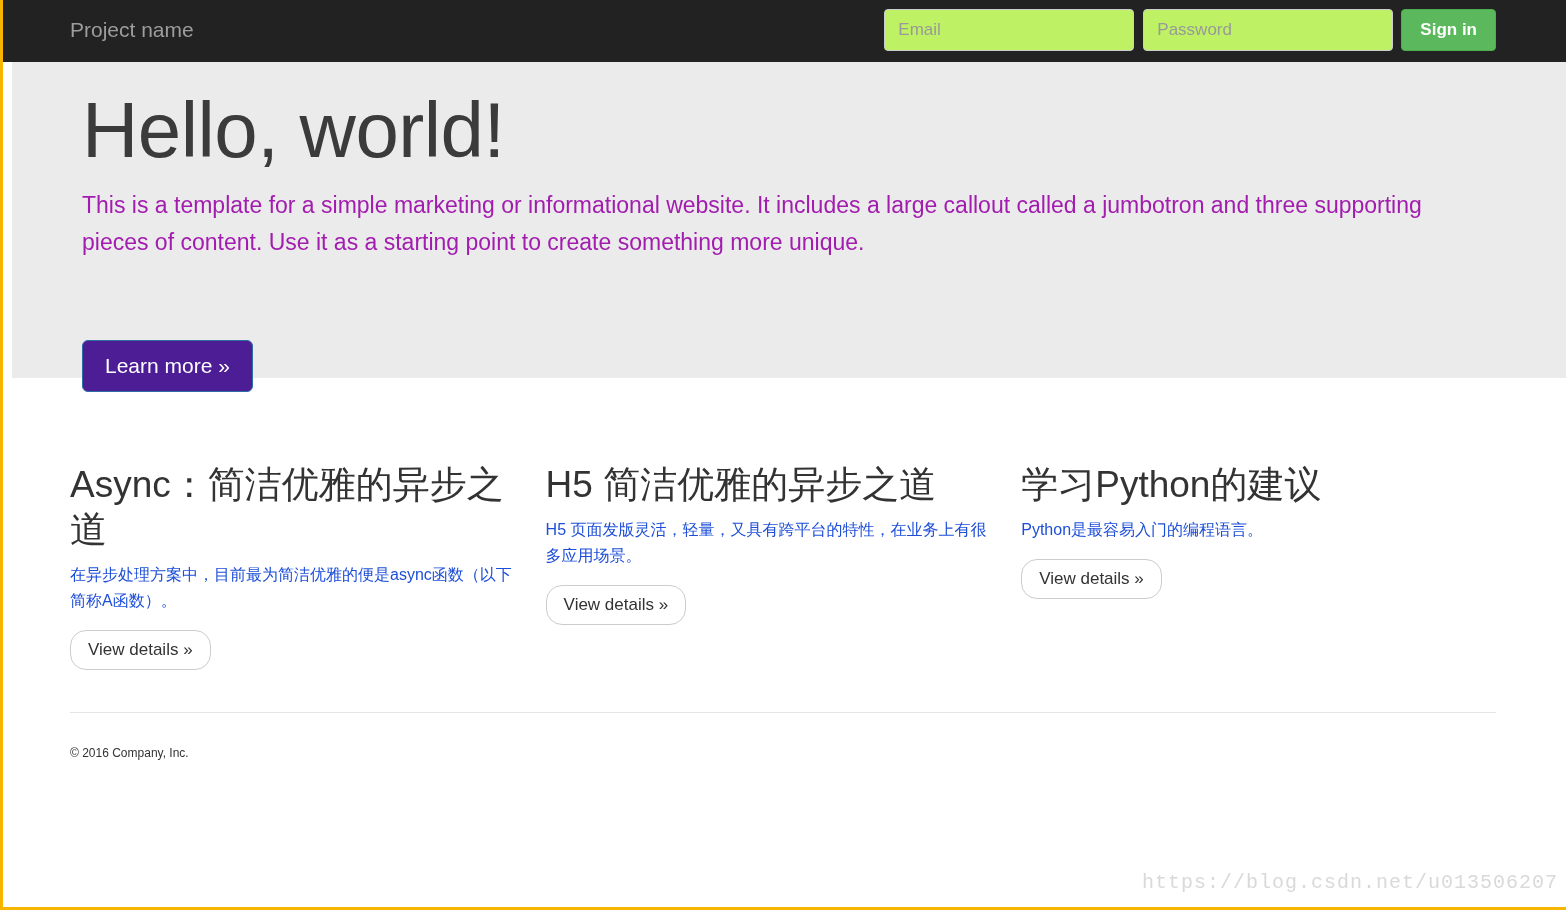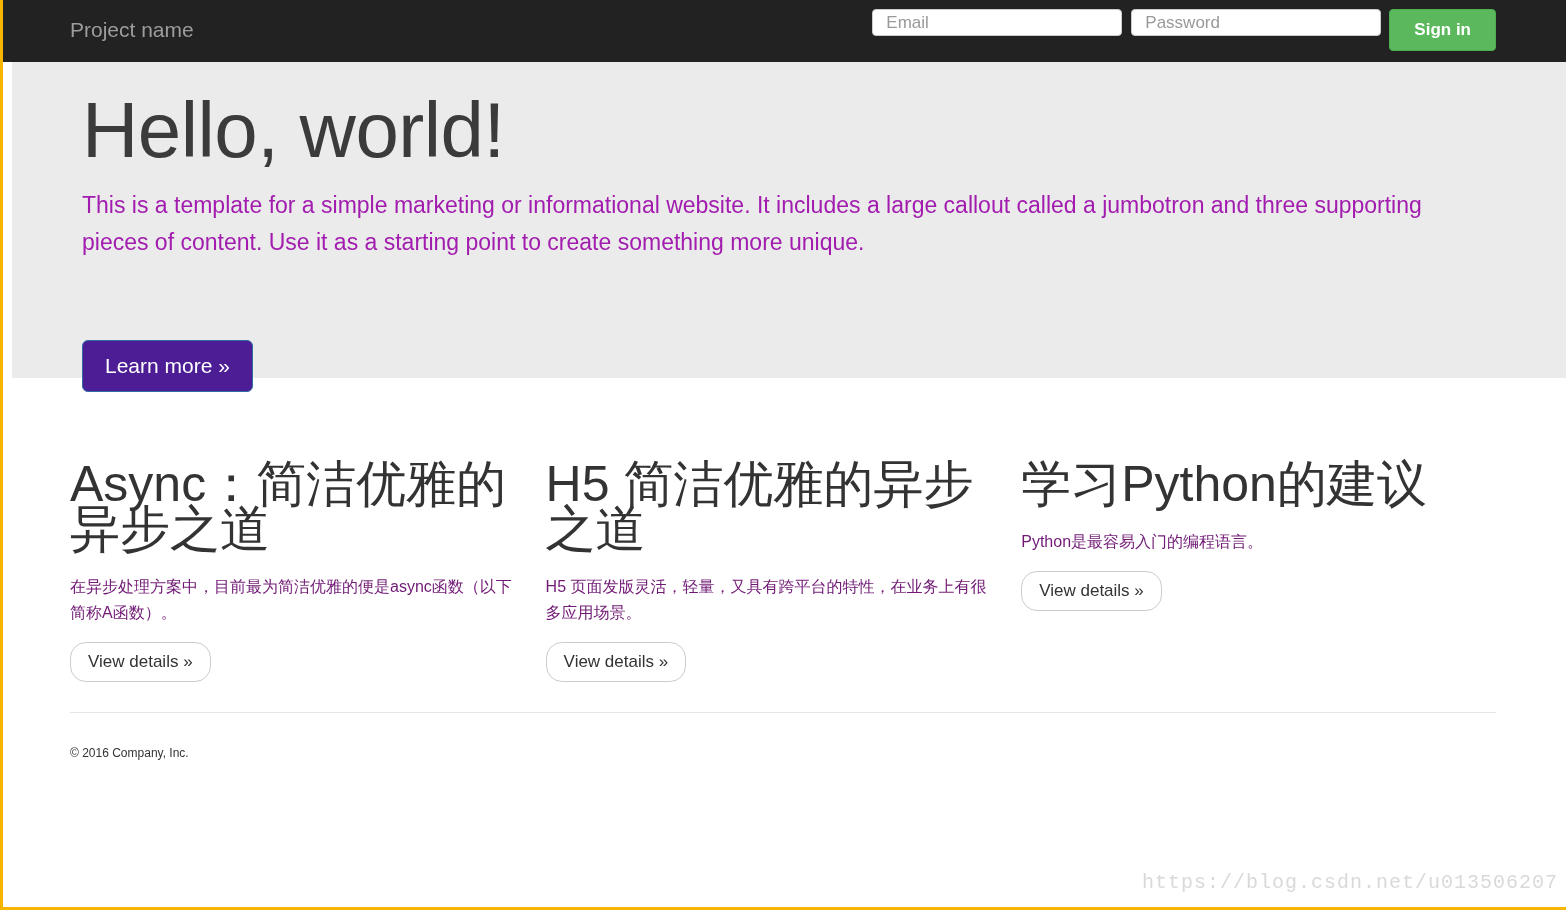--- a/index.html
+++ b/index.html
@@ -53,37 +53,37 @@
   }
   #signin-form {
     position: absolute;
     right: 70px;
     top: 9px;
     display: flex;
     align-items: flex-start;
   }
   .nav-input {
     box-sizing: border-box;
-    height: 27px;
+    height: 42px;
     border: 1px solid #cccccc;
     border-radius: 4px;
-    background: #ffffff;
+    background: #bef264;
     font-family: "Liberation Sans", "DejaVu Sans", sans-serif;
     font-size: 17px;
     color: #555555;
     padding: 8px 13px;
     outline: none;
   }
   .nav-input::placeholder { color: #999999; opacity: 1; }
   #email-field { width: 250px; margin-right: 9px; }
   #password-field { width: 250px; margin-right: 8px; }
   #signin-button {
     box-sizing: border-box;
     height: 42px;
-    padding: 0 24px;
+    padding: 0 18px;
     background: #5cb85c;
     border: 1px solid #4cae4c;
     border-radius: 4px;
     color: #ffffff;
     font-family: "Liberation Sans", "DejaVu Sans", sans-serif;
     font-size: 17px;
     font-weight: bold;
     cursor: pointer;
     line-height: 40px;
   }
@@ -146,31 +146,31 @@
     width: 1426px;
     display: flex;
   }
   .content-col {
     width: 488px;
     box-sizing: border-box;
     padding-right: 30px;
   }
   .content-col:last-child { padding-right: 0; }
   .col-title {
-    margin: 0 0 22px 0;
-    font-size: 50px;
+    margin: 0 0 10px 0;
+    font-size: 37px;
     line-height: 45px;
     font-weight: normal;
     color: #333333;
   }
   .col-desc {
     margin: 0 0 16px 0;
     font-size: 16px;
     line-height: 26px;
-    color: #701a75;
+    color: #1d4ed8;
   }
   .view-details-button {
     display: inline-block;
     box-sizing: border-box;
     height: 40px;
     padding: 0 17px;
     background: #ffffff;
     border: 1px solid #cccccc;
     border-radius: 16px;
     color: #333333;

